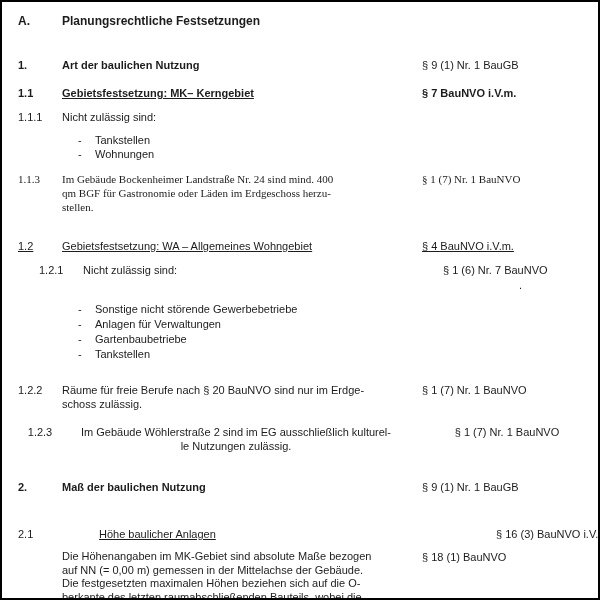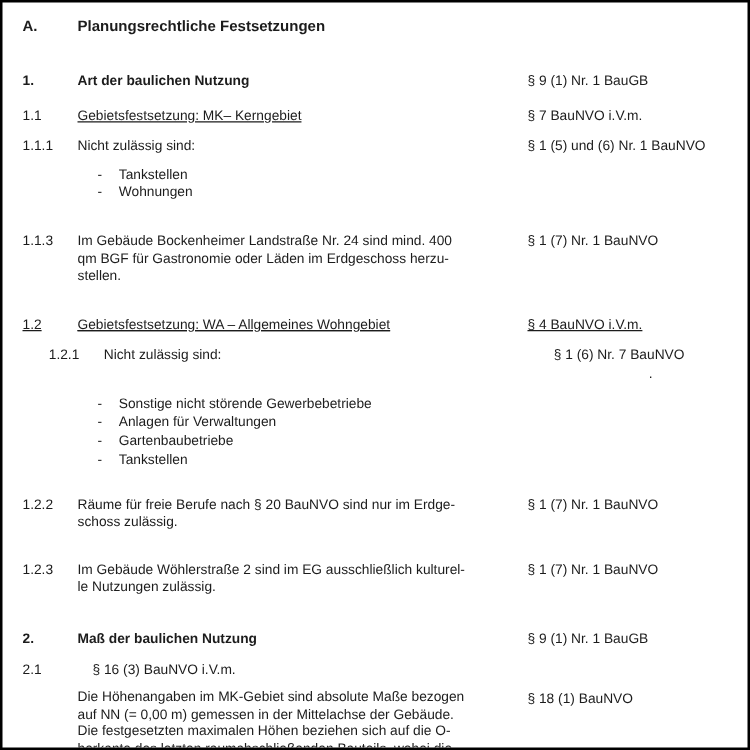--- a/index.html
+++ b/index.html
@@ -28,31 +28,31 @@
   .para { white-space:pre-line; line-height:14px; }
   .para2 { white-space:pre-line; line-height:13.5px; }
   .bullets14 { line-height:14px; }
   .bullets15 { line-height:15px; }
   .bullet { display:flex; }
   .bullet .dash { margin-left:16px; width:17px; flex:none; }
   .stray-dot { display:block; margin-left:76px; line-height:15px; }
 
   #r-title      { margin-top:12px; }
   #r-1          { margin-top:29px; }
-  #r-1-1        { margin-top:13px; }
+  #r-1-1        { margin-top:13px;font-weight:bold; }
   #r-1-1-1      { margin-top:9px;  }
   #r-mk-bullets { margin-top:8px;  }
-  #r-1-1-3      { margin-top:25px; }
+  #r-1-1-3      { margin-top:11px;font-family:Liberation Serif, serif; }
   #r-1-2        { margin-top:25px;text-decoration:underline; }
   #r-1-2-1      { margin-top:9px;margin-left:21px;  }
   #r-wa-bullets { margin-top:9px;  }
   #r-1-2-2      { margin-top:21px;  }
-  #r-1-2-3      { margin-top:24px; }
+  #r-1-2-3      { margin-top:14px;text-align:center; }
   #r-2          { margin-top:27px; }
-  #r-2-1        { margin-top:10px; }
+  #r-2-1        { margin-top:32px;gap:37px; }
   #r-2-1-body   { margin-top:8px;  }
 </style>
 </head>
 <body>
 
 <div class="page">
 
   <div class="row title-row" id="r-title">
     <div class="num b">A.</div>
     <div class="b">Planungsrechtliche Festsetzungen</div>
@@ -67,21 +67,20 @@
 
   <div class="row" id="r-1-1">
     <div class="num">1.1</div>
     <div><span class="u">Gebietsfestsetzung: MK– Kerngebiet</span></div>
     <div class="ref">§ 7 BauNVO i.V.m.</div>
   </div>
 
   <div class="row" id="r-1-1-1">
     <div class="num">1.1.1</div>
     <div>Nicht zulässig sind:</div>
-    <div class="ref">§ 1 (5) und (6) Nr. 1 BauNVO</div>
   </div>
 
   <div class="row bullets14" id="r-mk-bullets">
     <div class="num"></div>
     <div>
       <div class="bullet">
         <span class="dash">-</span>
         <span>Tankstellen</span>
       </div>
       <div class="bullet">
@@ -153,20 +152,21 @@
   </div>
 
   <div class="row" id="r-2">
     <div class="num b">2.</div>
     <div class="b">Maß der baulichen Nutzung</div>
     <div class="ref">§ 9 (1) Nr. 1 BauGB</div>
   </div>
 
   <div class="row" id="r-2-1">
     <div class="num">2.1</div>
+    <div><span class="u">Höhe baulicher Anlagen</span></div>
     <div class="ref">§ 16 (3) BauNVO i.V.m.</div>
   </div>
 
   <div class="row" id="r-2-1-body">
     <div class="num"></div>
     <div class="para2">Die Höhenangaben im MK-Gebiet sind absolute Maße bezogen
 auf NN (= 0,00 m) gemessen in der Mittelachse der Gebäude.
 Die festgesetzten maximalen Höhen beziehen sich auf die O-
 berkante des letzten raumabschließenden Bauteils, wobei die
 notwendige Technik in die Gebäudehülle zu integrieren ist. Eine

